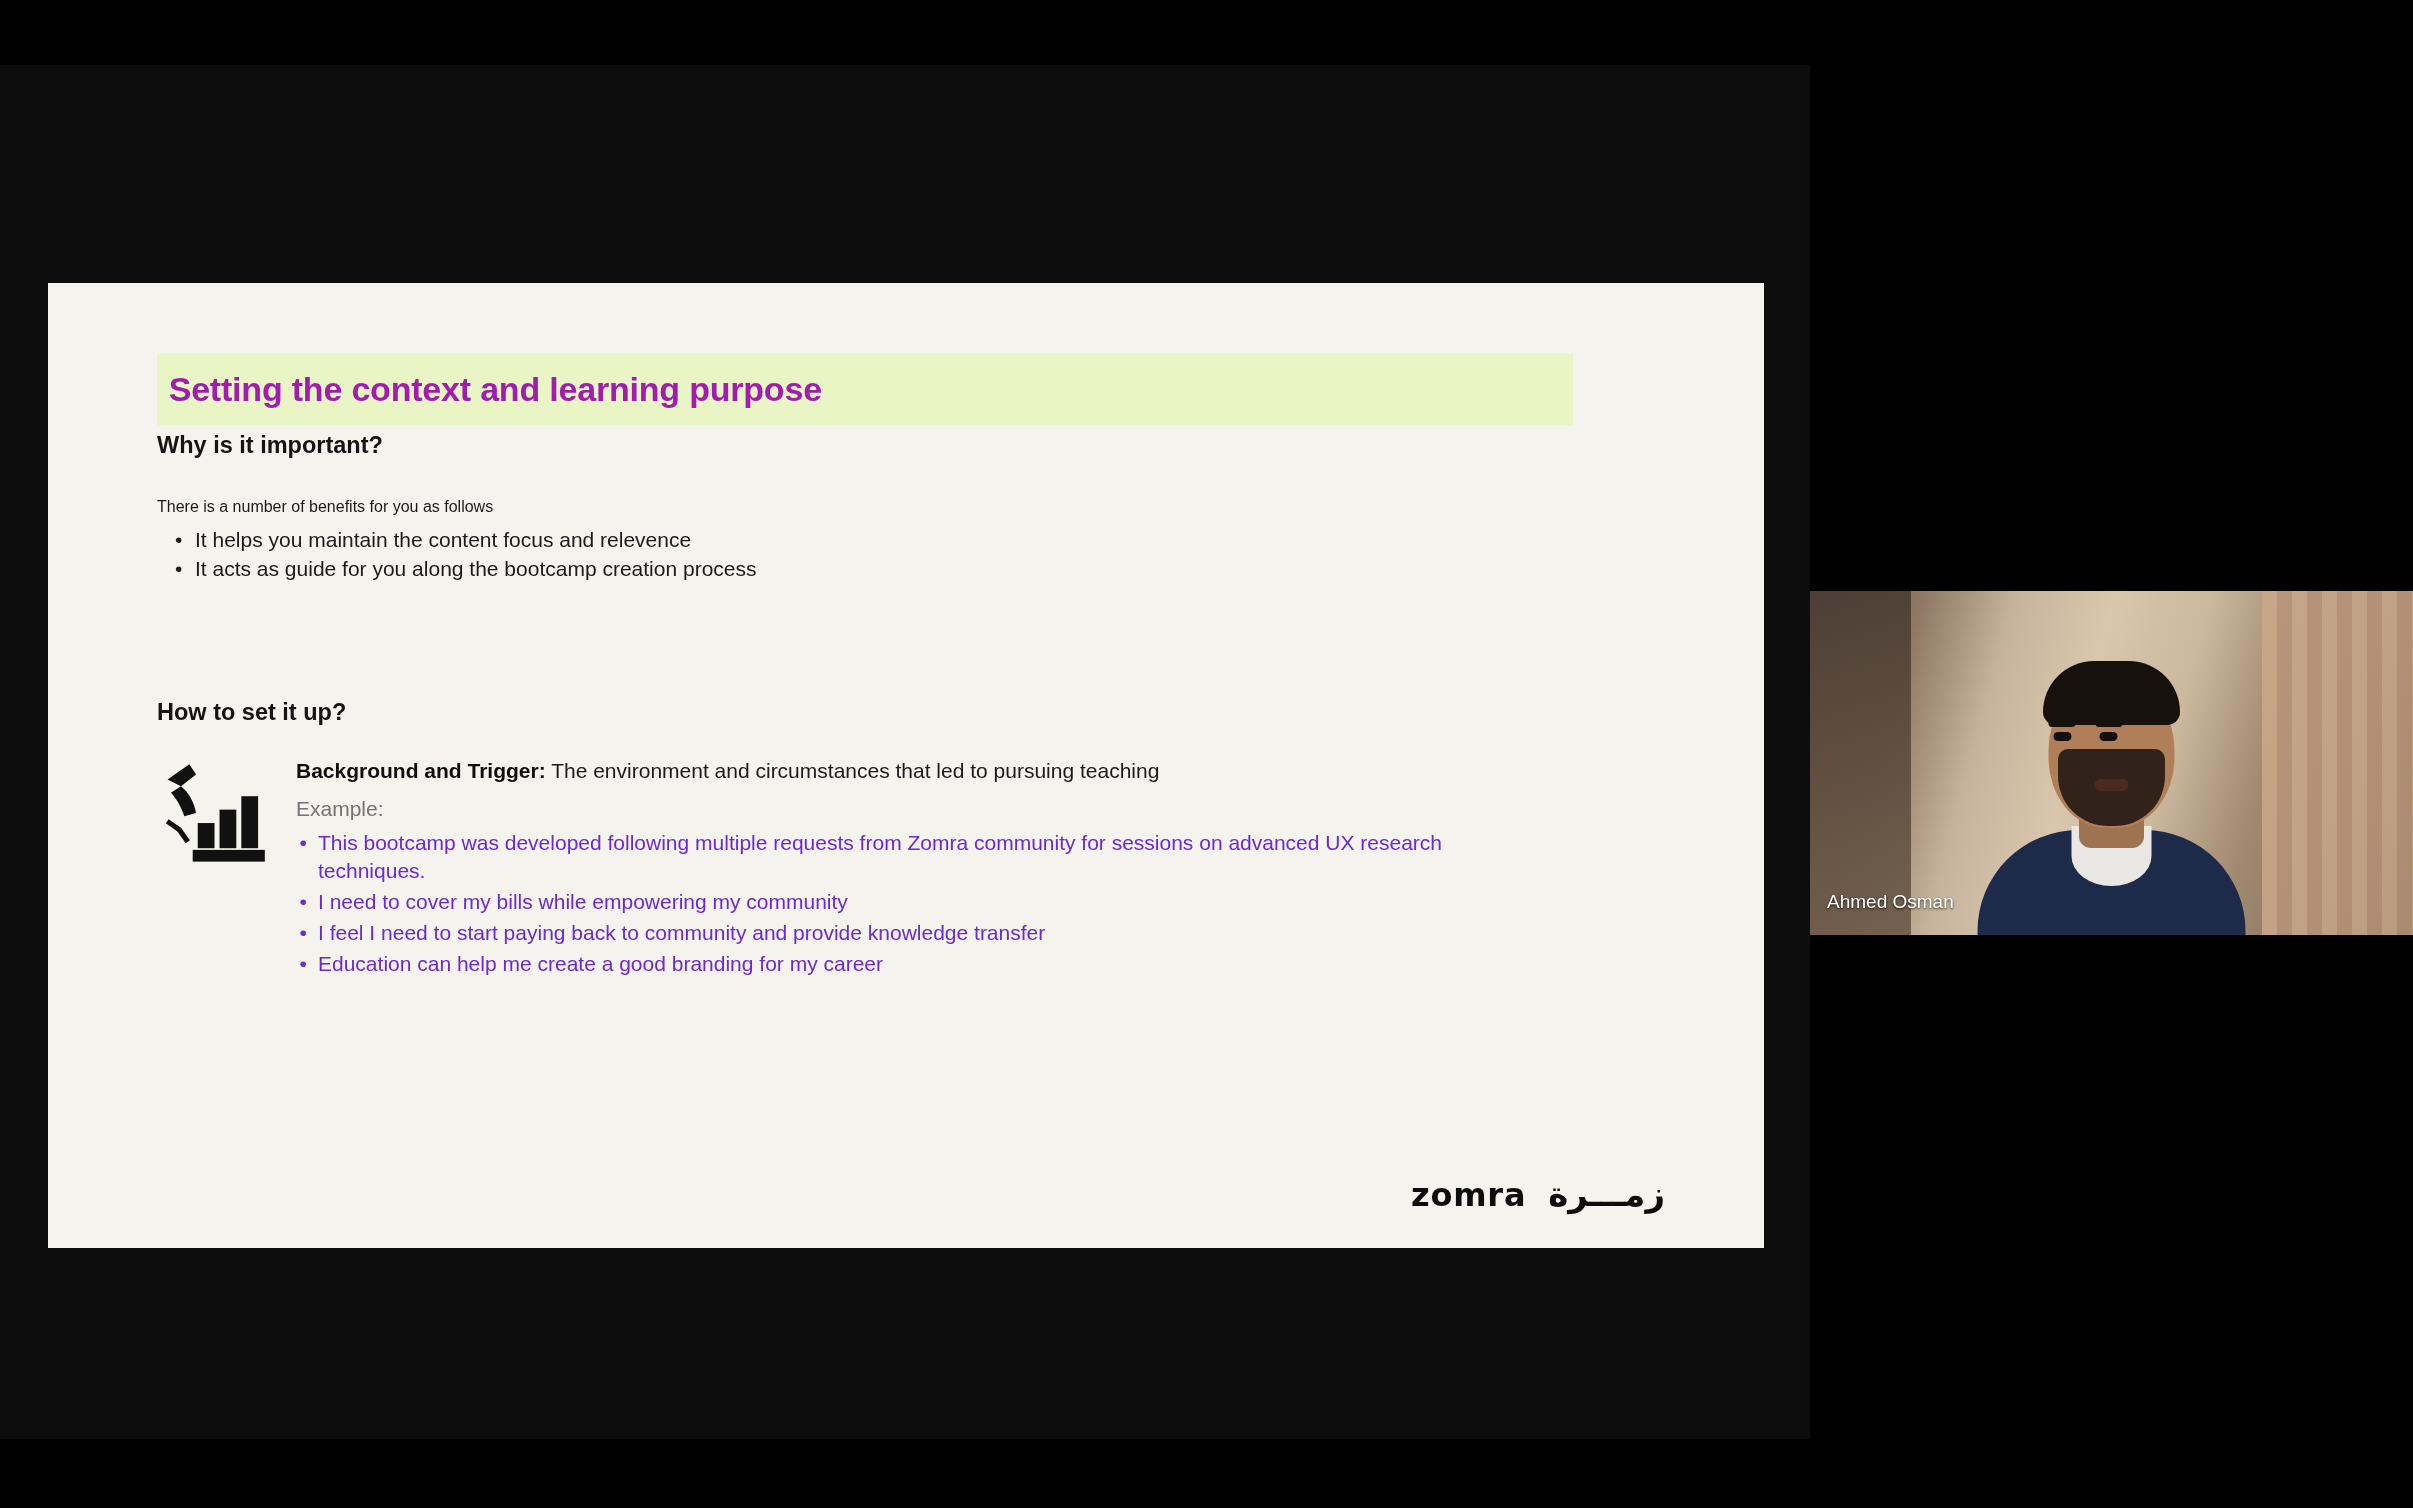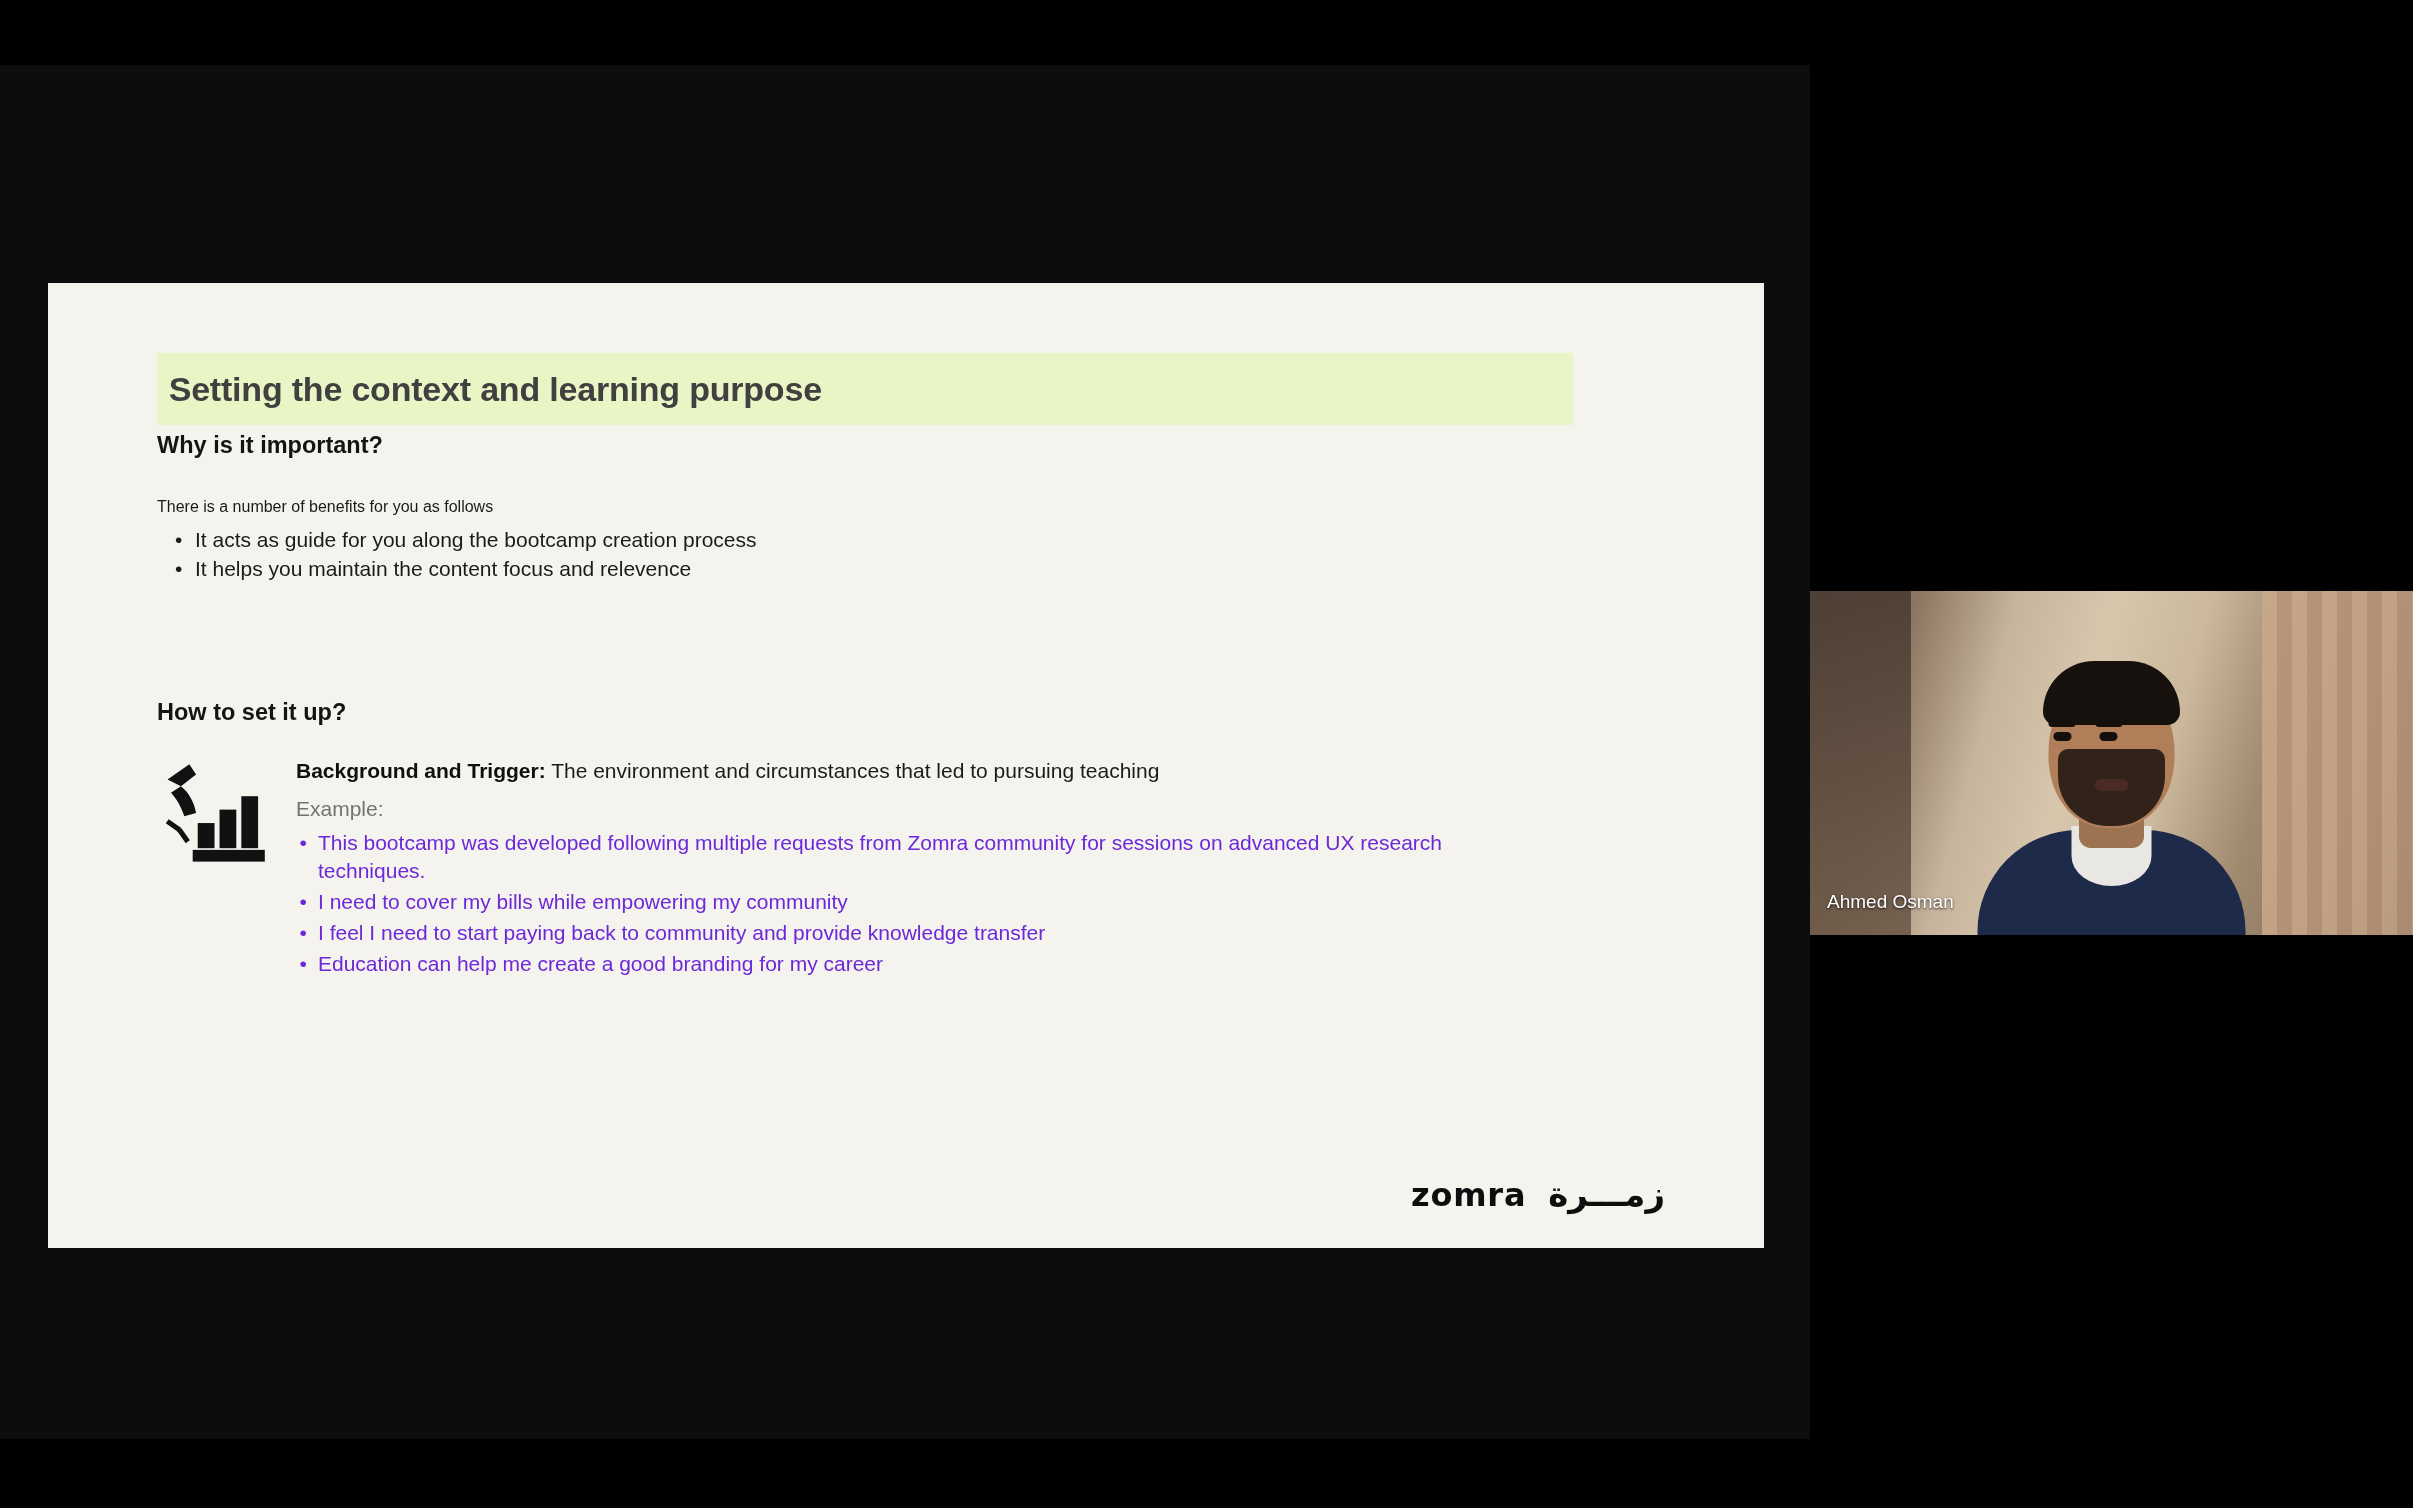--- a/index.html
+++ b/index.html
@@ -50,21 +50,21 @@
     background: #e9f5c4;
   }
 
   .slide-title {
     position: absolute;
     left: 11.7px;
     top: 50%;
     transform: translateY(-50%);
     font-size: 34px;
     font-weight: bold;
-    color: #404040;
+    color: #a21caf;
     letter-spacing: -0.2px;
     white-space: nowrap;
   }
 
   .section-heading {
     position: absolute;
     left: 109px;
     font-size: 23.5px;
     font-weight: bold;
     color: #141414;
@@ -334,22 +334,22 @@
 
       <div class="slide-title-band">
         <div class="slide-title">Setting the context and learning purpose</div>
       </div>
 
       <div class="section-heading heading-why">Why is it important?</div>
 
       <div class="body-line line-intro">There is a number of benefits for you as follows</div>
 
       <ul class="bullet-list bullets-why">
+        <li>It helps  you maintain the content focus and relevence</li>
         <li>It acts as guide for you along the bootcamp creation process</li>
-        <li>It helps  you maintain the content focus and relevence</li>
       </ul>
 
       <div class="section-heading heading-how">How to set it up?</div>
 
       <div class="slide-icon">
         <svg viewBox="0 0 120 130" width="101" height="109" aria-hidden="true">
           <g fill="#111111">
             <rect x="34" y="106" width="86" height="14"></rect>
             <rect x="40" y="74" width="20" height="30"></rect>
             <rect x="66" y="58" width="20" height="46"></rect>

